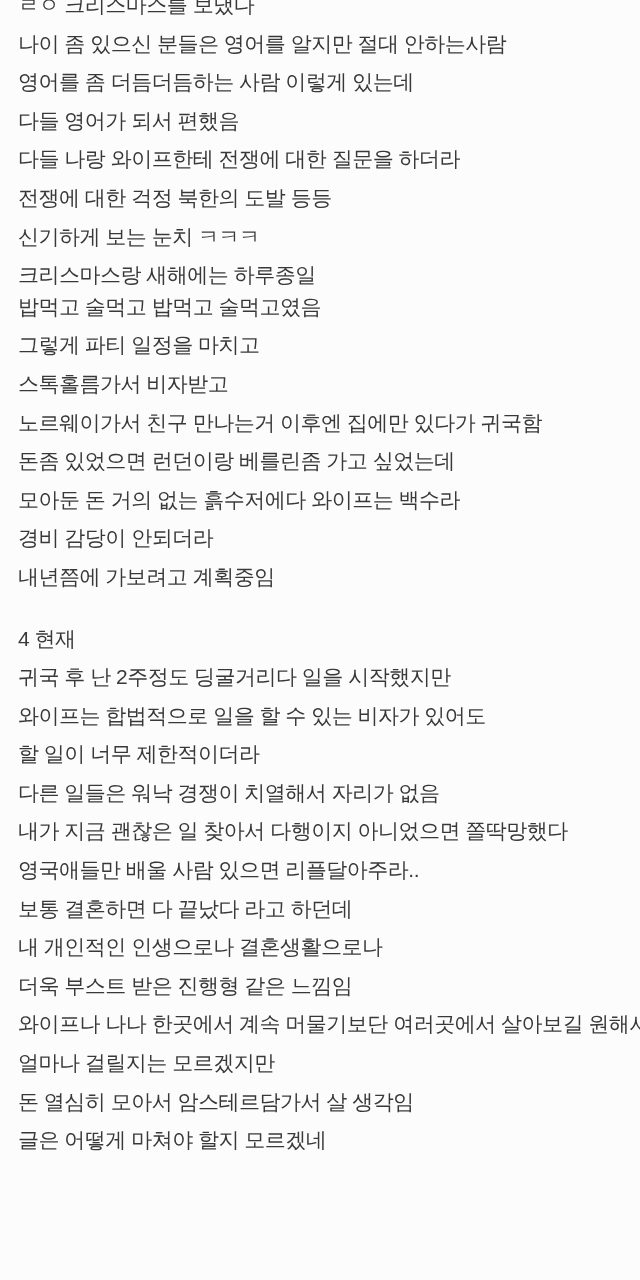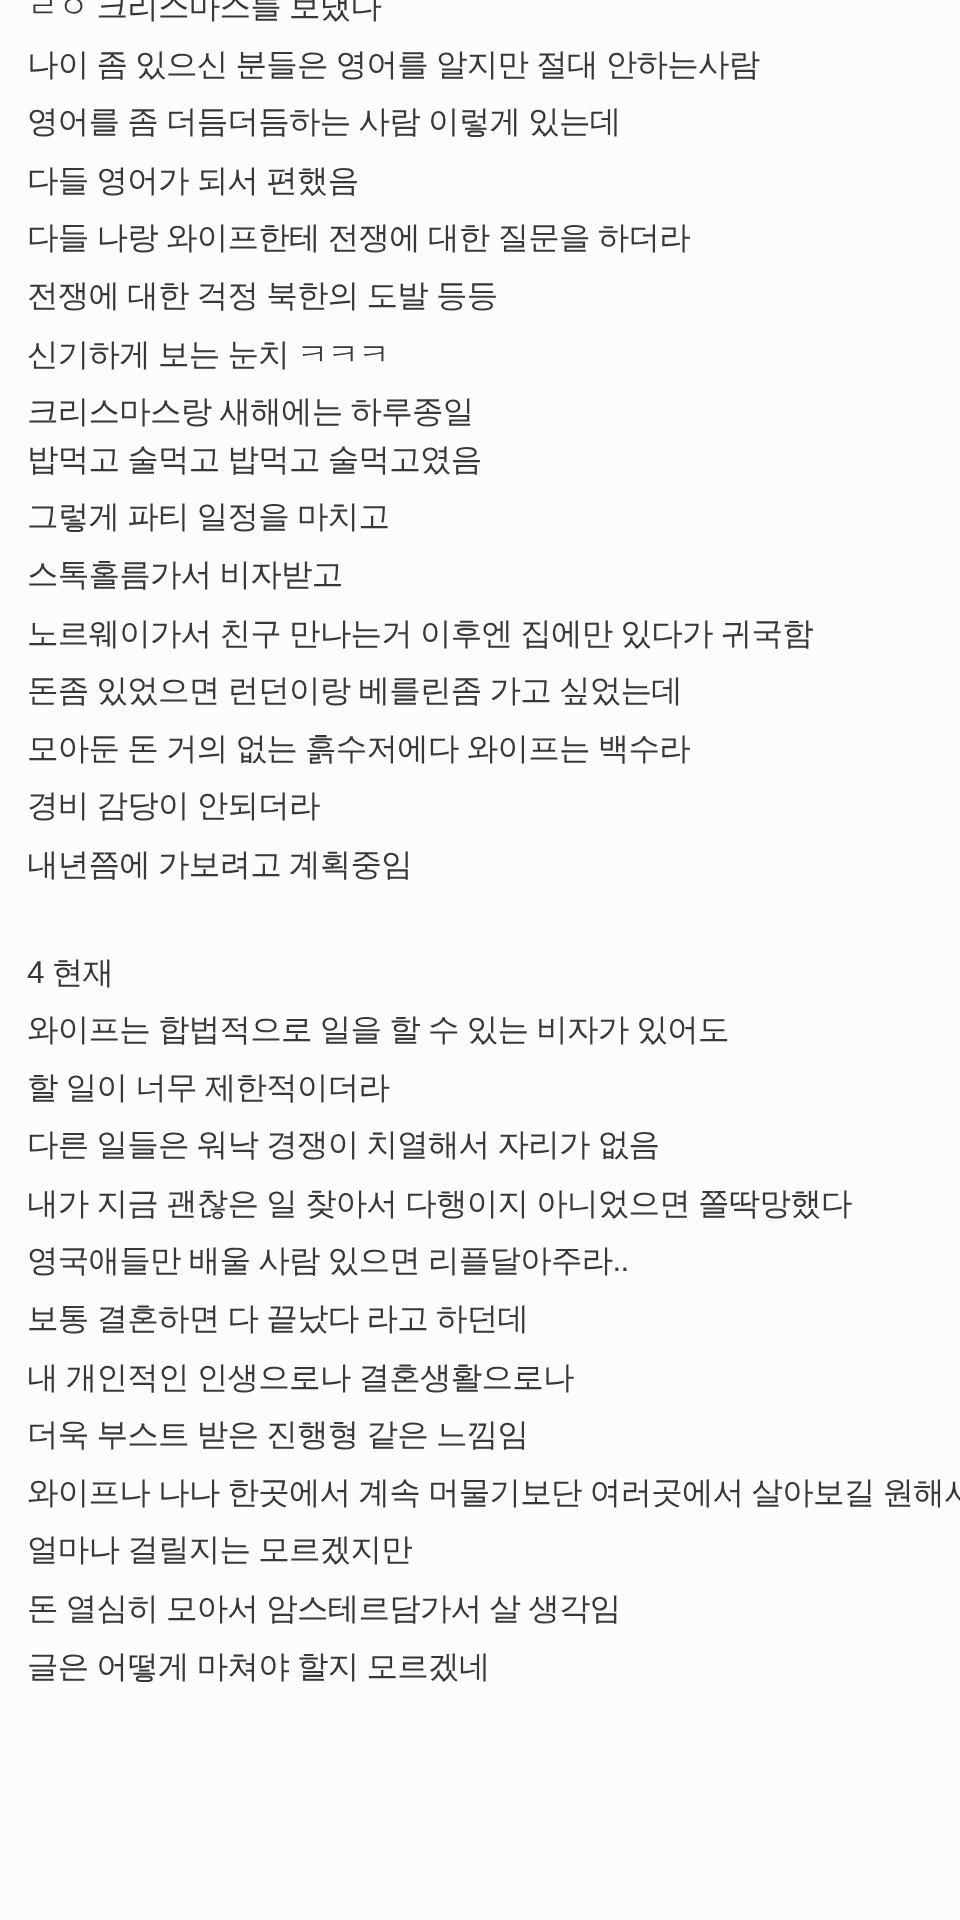--- a/index.html
+++ b/index.html
@@ -26,21 +26,21 @@
   .text-line {
     line-height: 38.6px;
     height: 38.6px;
     white-space: pre;
     -webkit-font-smoothing: antialiased;
   }
   .text-line.tight {
     margin-top: -7px;
   }
   .text-line.gap {
-    margin-top: 33px;
+    margin-top: 23px;
   }
 </style>
 </head>
 <body style="background: rgb(252, 252, 252);">
 
 <div class="post-body" style="color: rgb(56, 56, 56);">
     <div class="text-line">ㄹㅇ 크리스마스를 보냈다</div>
     <div class="text-line">나이 좀 있으신 분들은 영어를 알지만 절대 안하는사람</div>
     <div class="text-line">영어를 좀 더듬더듬하는 사람 이렇게 있는데</div>
     <div class="text-line">다들 영어가 되서 편했음</div>
@@ -50,20 +50,21 @@
     <div class="text-line">크리스마스랑 새해에는 하루종일</div>
     <div class="text-line tight">밥먹고 술먹고 밥먹고 술먹고였음</div>
     <div class="text-line">그렇게 파티 일정을 마치고</div>
     <div class="text-line">스톡홀름가서 비자받고</div>
     <div class="text-line">노르웨이가서 친구 만나는거 이후엔 집에만 있다가 귀국함</div>
     <div class="text-line">돈좀 있었으면 런던이랑 베를린좀 가고 싶었는데</div>
     <div class="text-line">모아둔 돈 거의 없는 흙수저에다 와이프는 백수라</div>
     <div class="text-line">경비 감당이 안되더라</div>
     <div class="text-line">내년쯤에 가보려고 계획중임</div>
     <div class="text-line gap">4 현재</div>
+    <div class="text-line">귀국 후 난 2주정도 딩굴거리다 일을 시작했지만</div>
     <div class="text-line">와이프는 합법적으로 일을 할 수 있는 비자가 있어도</div>
     <div class="text-line">할 일이 너무 제한적이더라</div>
     <div class="text-line">다른 일들은 워낙 경쟁이 치열해서 자리가 없음</div>
     <div class="text-line">내가 지금 괜찮은 일 찾아서 다행이지 아니었으면 쫄딱망했다</div>
     <div class="text-line">영국애들만 배울 사람 있으면 리플달아주라..</div>
     <div class="text-line">보통 결혼하면 다 끝났다 라고 하던데</div>
     <div class="text-line">내 개인적인 인생으로나 결혼생활으로나</div>
     <div class="text-line">더욱 부스트 받은 진행형 같은 느낌임</div>
     <div class="text-line">와이프나 나나 한곳에서 계속 머물기보단 여러곳에서 살아보길 원해서</div>
     <div class="text-line">얼마나 걸릴지는 모르겠지만</div>

